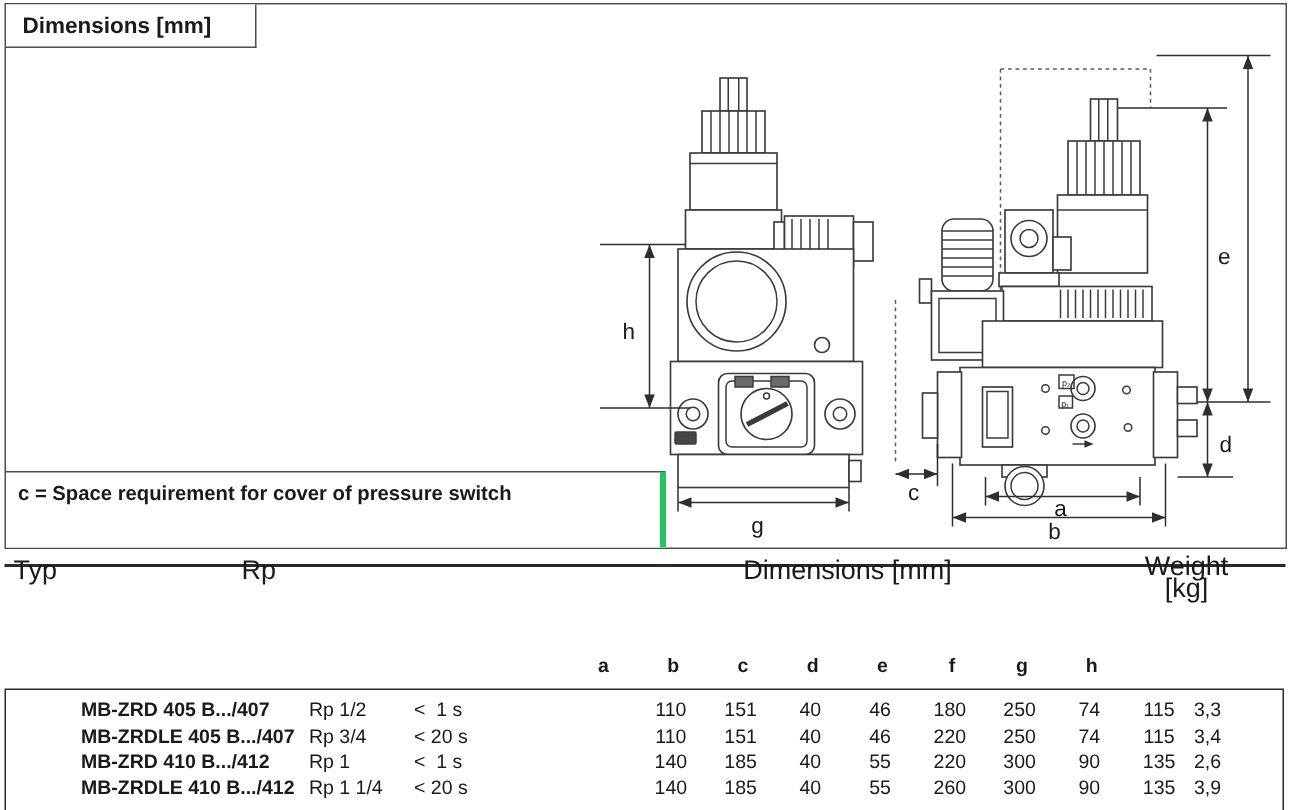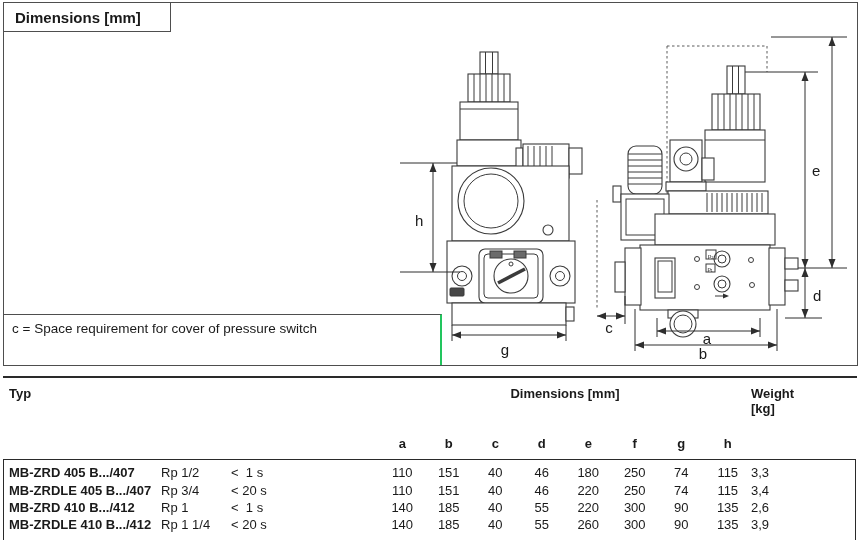--- a/index.html
+++ b/index.html
@@ -5,45 +5,45 @@
   html,body{margin:0;padding:0;background:#fff;}
   .page{position:relative;width:862px;height:540px;background:#ffffff;
         font-family:"Liberation Sans",sans-serif;color:#1a1a1a;overflow:hidden;}
   
   .frame{position:absolute;left:3px;top:2px;width:853px;height:362px;border:1px solid #4e4e4e;}
   .title-box{position:absolute;left:0;top:0;width:155px;height:28px;
              border-right:1px solid #4e4e4e;border-bottom:1px solid #4e4e4e;
              display:flex;align-items:center;padding-left:11px;
              font-weight:bold;font-size:15px;background:#fff;}
   .legend-box{position:absolute;left:0;bottom:0;width:428px;height:46px;
-              border-top:1px solid #4e4e4e;border-right:2px solid #22c55e;
-              padding:4px 0 0 8px;font-size:13.5px;line-height:19px;background:#fff;}
+              border-top:1px solid #4e4e4e;border-right:4px solid #22c55e;
+              padding:4px 0 0 8px;font-size:13.5px;line-height:19px;background:#fff;font-weight:bold;}
   svg.front{position:absolute;left:391px;top:35px;}
   svg.side{position:absolute;left:581px;top:25px;}
   
   .s{stroke:#3b3b3b;fill:#fff;stroke-width:1.1;}
   .sg{stroke:#3b3b3b;fill:#6a6a6a;stroke-width:1;}
   .sd{stroke:#3b3b3b;fill:#474747;stroke-width:1;}
   .sn{stroke:#3b3b3b;fill:none;stroke-width:1;}
   .dim{stroke:#2e2e2e;fill:none;stroke-width:1;}
   .dot{stroke:#5a5a5a;fill:none;stroke-width:1;stroke-dasharray:2.5,2.5;}
   .ah{fill:#2e2e2e;stroke:none;}
   text.dl{font-size:15px;fill:#1a1a1a;font-family:"Liberation Sans",sans-serif;}
   text.tiny{font-size:6px;fill:#1a1a1a;font-family:"Liberation Sans",sans-serif;}
   
   .rule{position:absolute;left:3px;top:376px;width:854px;height:2px;background:#2a2a2a;}
   .tgrid{display:grid;grid-template-columns:157px 70px 148px repeat(8,46.5px) 94px;}
-  .thead{position:absolute;left:4px;top:386px;width:849px;font-weight:bold;font-size:13px;}
+  .thead{position:absolute;left:4px;top:370px;width:849px;font-weight:normal;font-size:18px;}
   .letters{position:absolute;left:4px;top:436px;width:849px;font-weight:bold;font-size:13px;}
   .c-ctr{text-align:center;}
   .c-typ{padding-left:5px;}
   .head-dims{grid-column:4 / span 8;text-align:center;}
-  .head-weight{text-align:left;padding-right:14px;line-height:15px;}
+  .head-weight{text-align:center;padding-right:14px;line-height:15px;}
   .dbox{position:absolute;left:3px;top:459px;width:851px;height:76px;border:1.5px solid #2a2a2a;padding-top:4px;}
-  .trow{font-size:13px;height:17.4px;align-items:center;}
+  .trow{font-size:13px;height:17.4px;align-items:center;margin-left:45px;}
   .trow .c-typ{font-weight:bold;}
   .c-open{white-space:pre;}
   .c-w{text-align:left;padding-right:16px;}
 </style>
 </head>
 <body>
 
 <div class="page">
 
   <div class="frame">
@@ -236,20 +236,21 @@
 
     <div class="legend-box">
       <div>c = Space requirement for cover of pressure switch</div>
     </div>
   </div>
 
   <div class="rule"></div>
 
   <div class="thead tgrid">
     <div class="c-typ">Typ</div>
+    <div>Rp</div>
     <div class="head-dims">Dimensions [mm]</div>
     <div class="head-weight">
       <div>Weight</div>
       <div>[kg]</div>
     </div>
   </div>
 
   <div class="letters tgrid">
     <div></div>
       <div></div>

